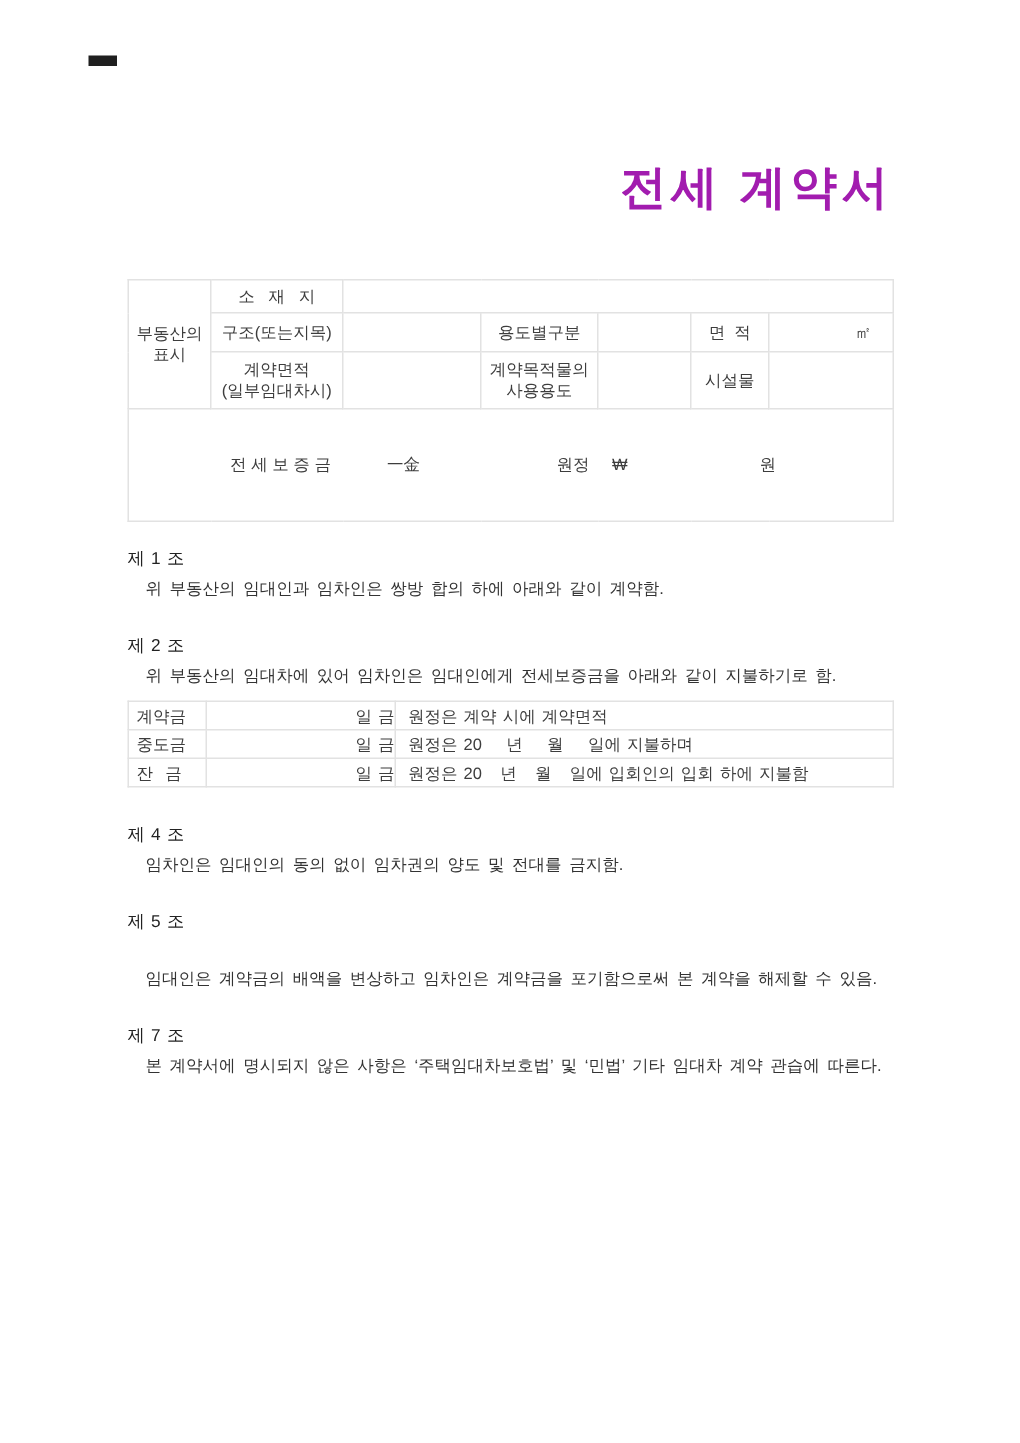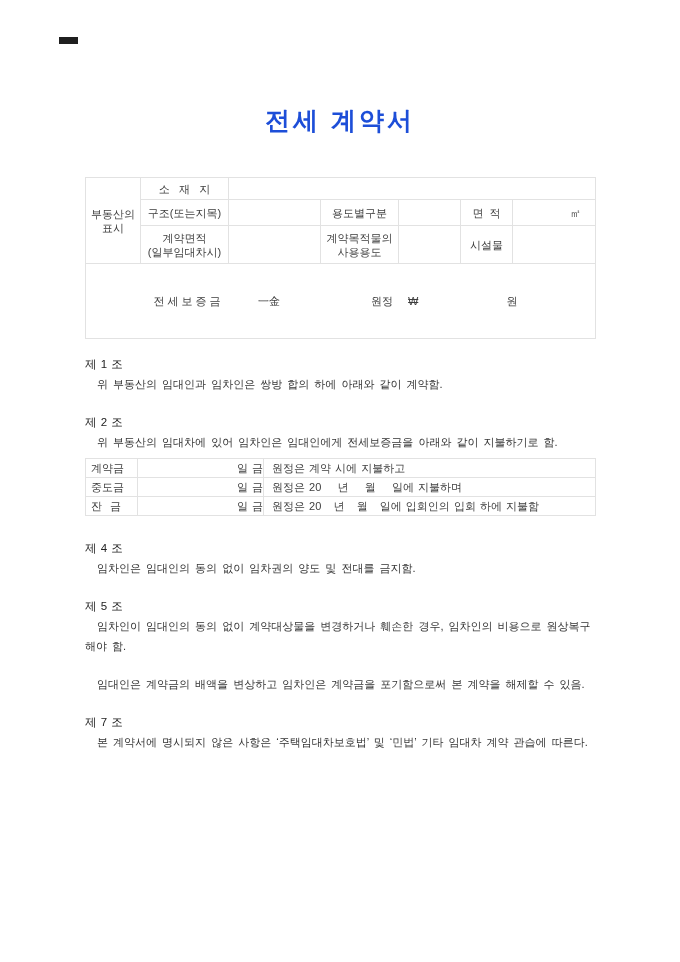--- a/index.html
+++ b/index.html
@@ -17,25 +17,25 @@
     position: absolute;
     left: 59px;
     top: 37px;
     width: 19px;
     height: 7px;
     background: #1f1f1f;
   }
   .content { padding: 104px 85px 0 85px; }
 
   .doc-title {
-    text-align: center;
-    font-size: 25px;
+    text-align: right;
+    font-size: 31px;
     font-weight: bold;
     letter-spacing: 3px;
-    color: #1d4ed8;
+    color: #a21caf;
     margin-bottom: 40px;
   }
 
   table { border-collapse: collapse; width: 510px; table-layout: fixed; }
 
   .prop-table {
     border-top: 1px solid #9a9a9a;
     border-bottom: 1px solid #9a9a9a;
     margin-bottom: 15px;
   }
@@ -162,21 +162,21 @@
 
     <section class="article">
       <h2>제 2 조</h2>
       <p>위 부동산의 임대차에 있어 임차인은 임대인에게 전세보증금을 아래와 같이 지불하기로 함.</p>
 
       <table class="pay-table">
         <tbody>
             <tr>
           <td class="pt-name">계약금</td>
           <td class="pt-amount">일 금</td>
-          <td class="pt-desc">원정은 계약 시에 지불하고</td>
+          <td class="pt-desc">원정은 계약 시에 계약면적</td>
         </tr>
         <tr>
           <td class="pt-name">중도금</td>
           <td class="pt-amount">일 금</td>
           <td class="pt-desc">원정은 20    년    월    일에 지불하며</td>
         </tr>
         <tr>
           <td class="pt-name">잔  금</td>
           <td class="pt-amount">일 금</td>
           <td class="pt-desc">원정은 20   년   월   일에 입회인의 입회 하에 지불함</td>
@@ -186,21 +186,20 @@
     </section>
 
 
     <section class="article">
       <h2>제 4 조</h2>
       <p>임차인은 임대인의 동의 없이 임차권의 양도 및 전대를 금지함.</p>
     </section>
 
     <section class="article">
       <h2>제 5 조</h2>
-      <p>임차인이 임대인의 동의 없이 계약대상물을 변경하거나 훼손한 경우, 임차인의 비용으로 원상복구해야 함.</p>
     </section>
 
     <section class="article">
       <p>임대인은 계약금의 배액을 변상하고 임차인은 계약금을 포기함으로써 본 계약을 해제할 수 있음.</p>
     </section>
 
     <section class="article">
       <h2>제 7 조</h2>
       <p>본 계약서에 명시되지 않은 사항은 ‘주택임대차보호법’ 및 ‘민법’ 기타 임대차 계약 관습에 따른다.</p>
     </section>

